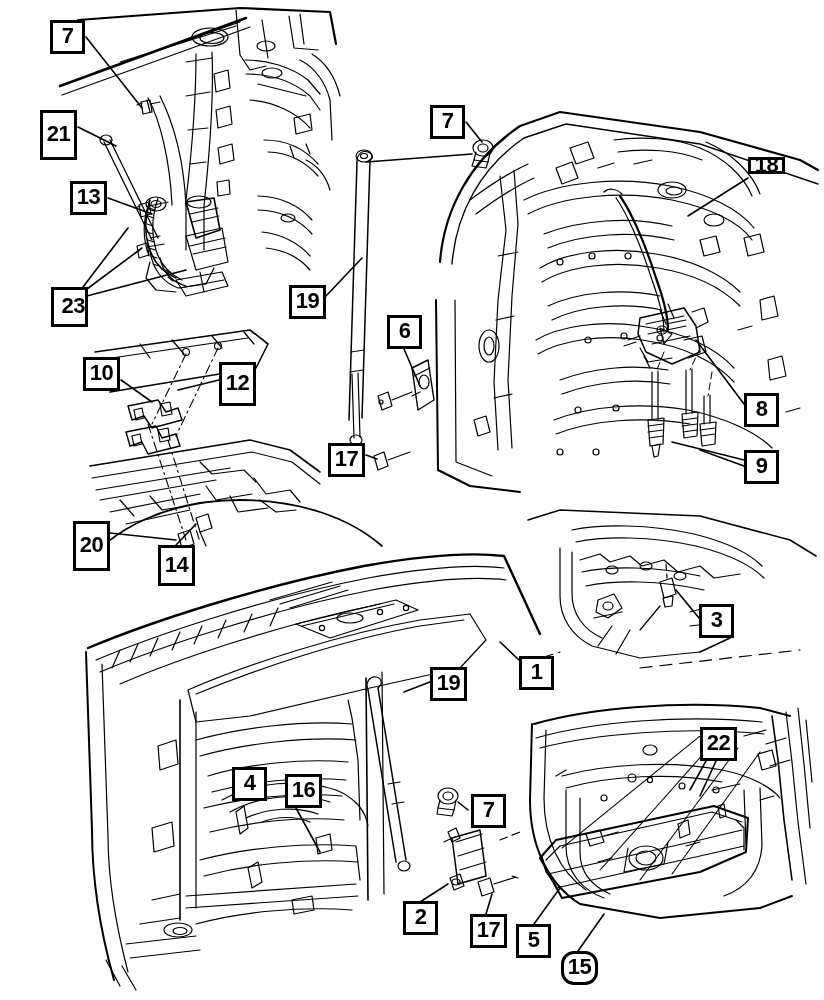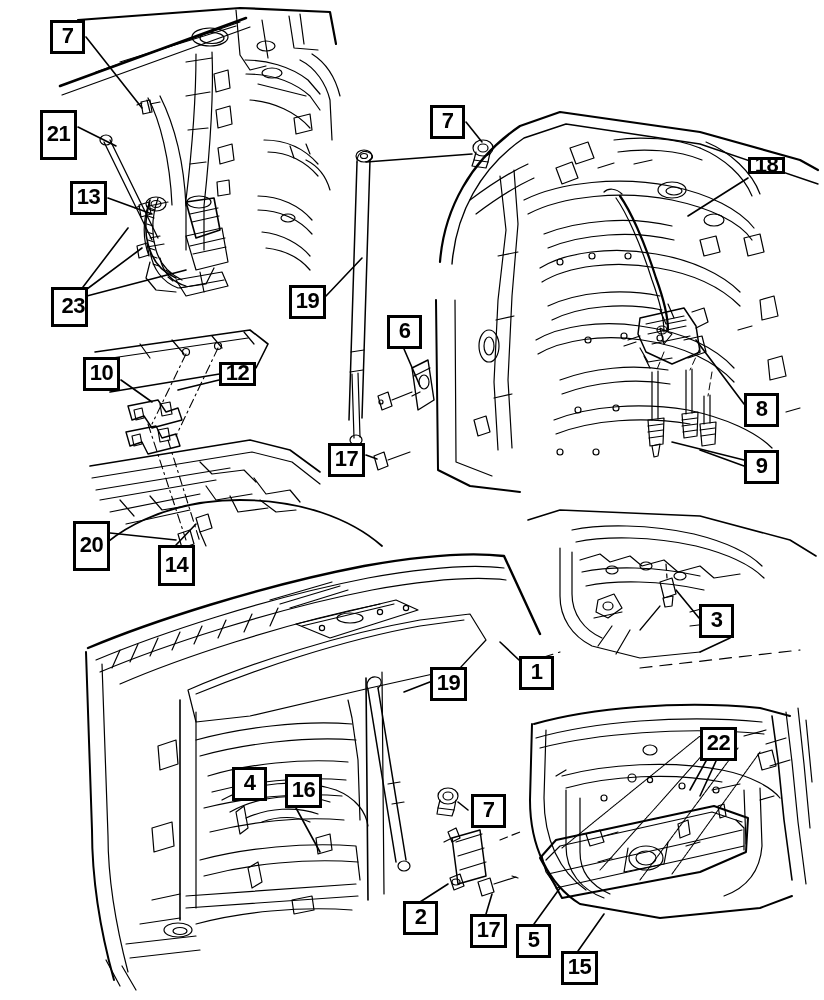--- a/index.html
+++ b/index.html
@@ -600,21 +600,21 @@
       </div>
       <div class="callout cs" style="left: 744px; top: 393px; width: 35px; height: 34px;">
         <span class="num">8</span>
       </div>
       <div class="callout cs" style="left: 744px; top: 450px; width: 35px; height: 34px;">
         <span class="num">9</span>
       </div>
       <div class="callout cd" style="left: 83px; top: 357px; width: 37px; height: 34px;">
         <span class="num">10</span>
       </div>
-      <div class="callout cd" style="left: 219px; top: 362px; width: 37px; height: 24px;">
+      <div class="callout cd" style="left: 219px; top: 362px; width: 37px; height: 44px;">
         <span class="num">12</span>
       </div>
       <div class="callout cd" style="left: 73px; top: 521px; width: 37px; height: 50px;">
         <span class="num">20</span>
       </div>
       <div class="callout cd" style="left: 158px; top: 545px; width: 37px; height: 41px;">
         <span class="num">14</span>
       </div>
       <div class="callout cd" style="left: 328px; top: 443px; width: 37px; height: 34px;">
         <span class="num">17</span>
@@ -642,18 +642,18 @@
       </div>
       <div class="callout cs" style="left: 403px; top: 901px; width: 35px; height: 34px;">
         <span class="num">2</span>
       </div>
       <div class="callout cd" style="left: 470px; top: 914px; width: 37px; height: 34px;">
         <span class="num">17</span>
       </div>
       <div class="callout cs" style="left: 516px; top: 924px; width: 35px; height: 34px;">
         <span class="num">5</span>
       </div>
-      <div class="callout cd" style="left: 561px; top: 951px; width: 37px; height: 34px;">
+      <div class="callout cd" style="left: 561px; top: 951px; width: 37px; height: 34px; border-radius: 13px;">
         <span class="num">15</span>
       </div>
     </div>
 
 </div>
 
 </body></html>

